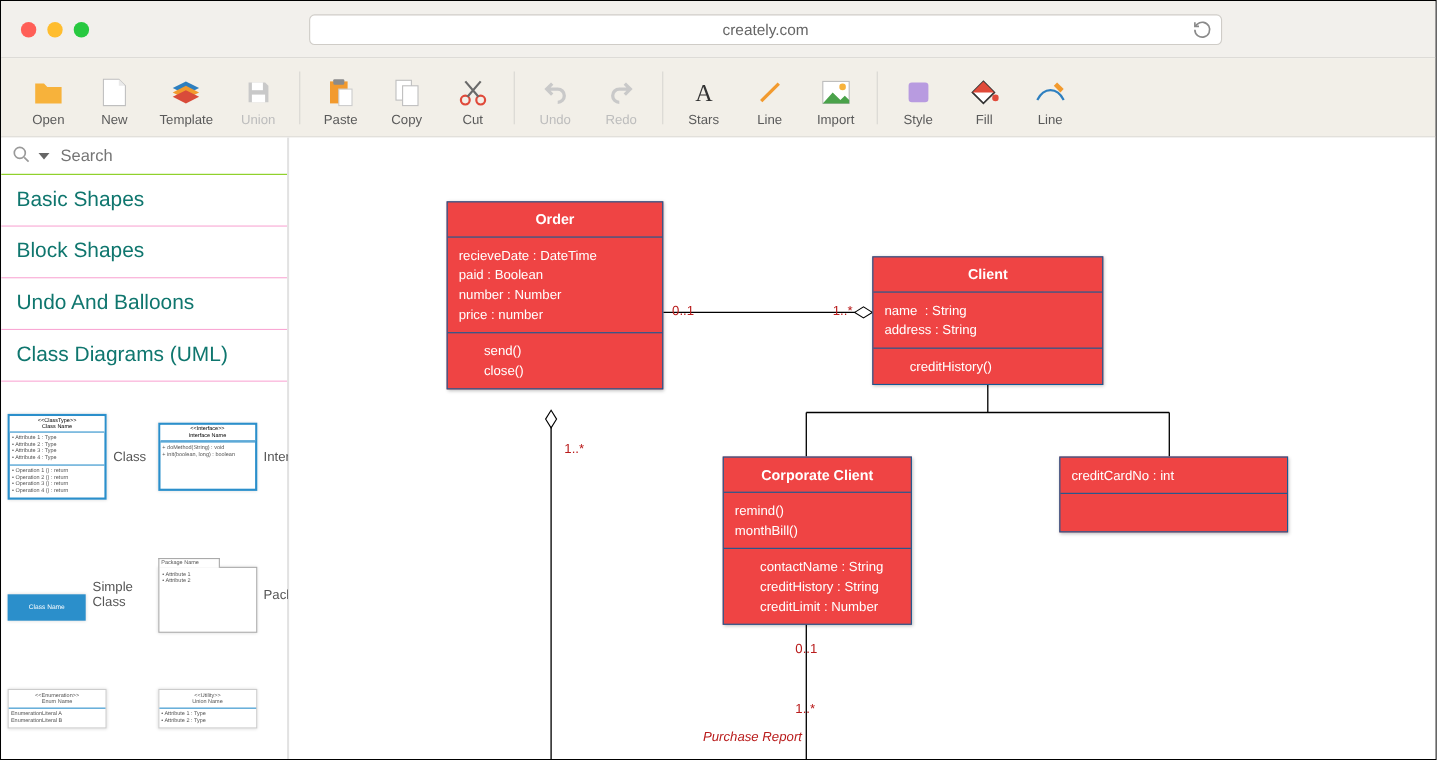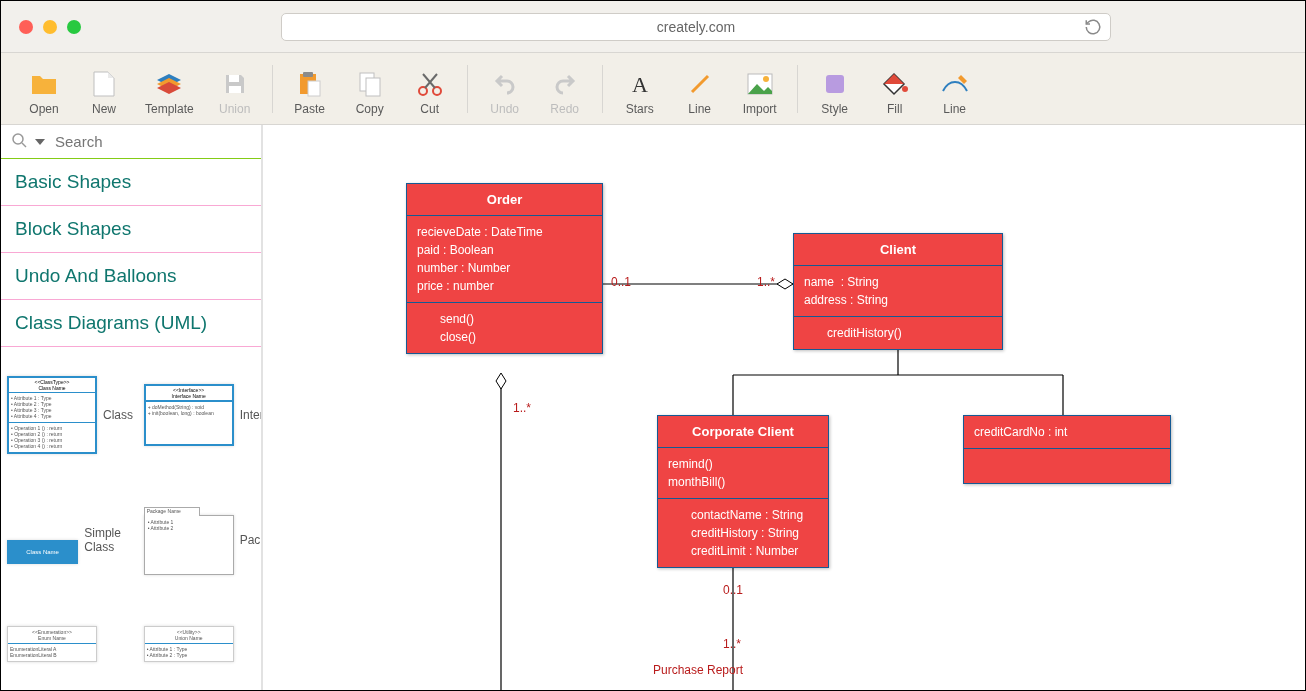--- a/index.html
+++ b/index.html
@@ -322,15 +322,15 @@
     <div class="uml" style="left:700px; top:290px; width:208px;">
       <div class="sec">creditCardNo : int</div>
       <div class="sec" style="height:34px"></div>
     </div>
 
     <div class="edge-label" style="left:348px; top:150px;">0..1</div>
     <div class="edge-label" style="left:494px; top:150px;">1..*</div>
     <div class="edge-label" style="left:250px; top:276px;">1..*</div>
     <div class="edge-label" style="left:460px; top:458px;">0..1</div>
     <div class="edge-label" style="left:460px; top:512px;">1..*</div>
-    <div class="edge-label" style="left:390px; top:538px;">Purchase Report</div>
+    <div class="edge-label" style="left:376px; top:538px;font-style:italic;">Purchase Report</div>
   </div>
 </div>
 
 </body></html>

